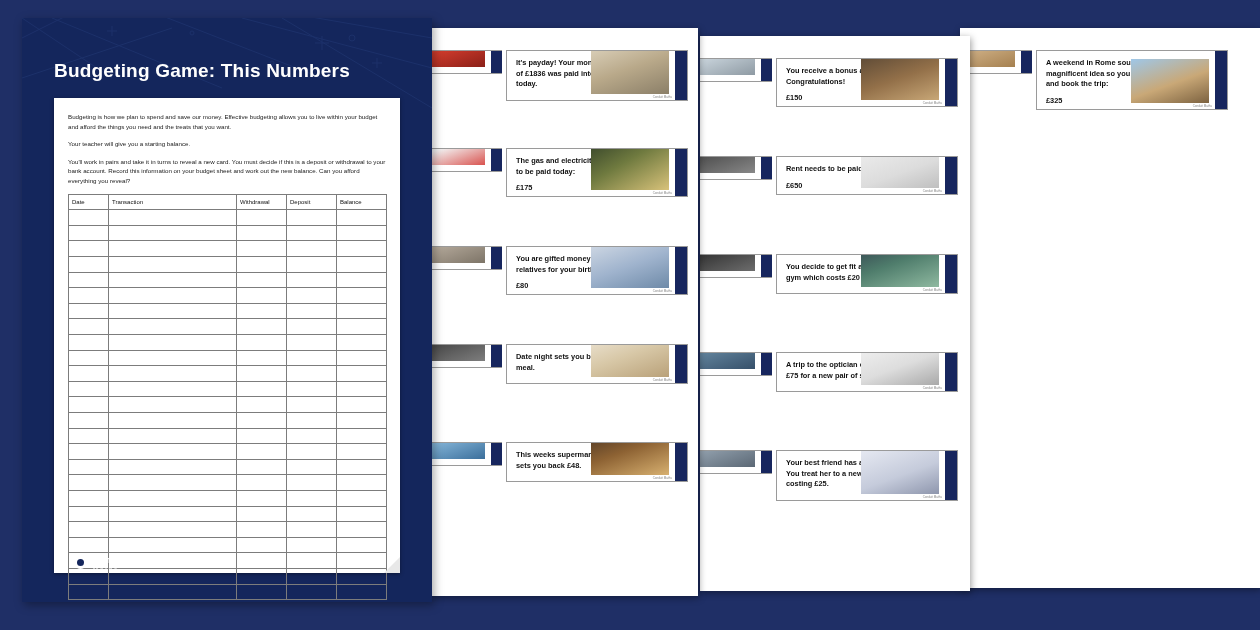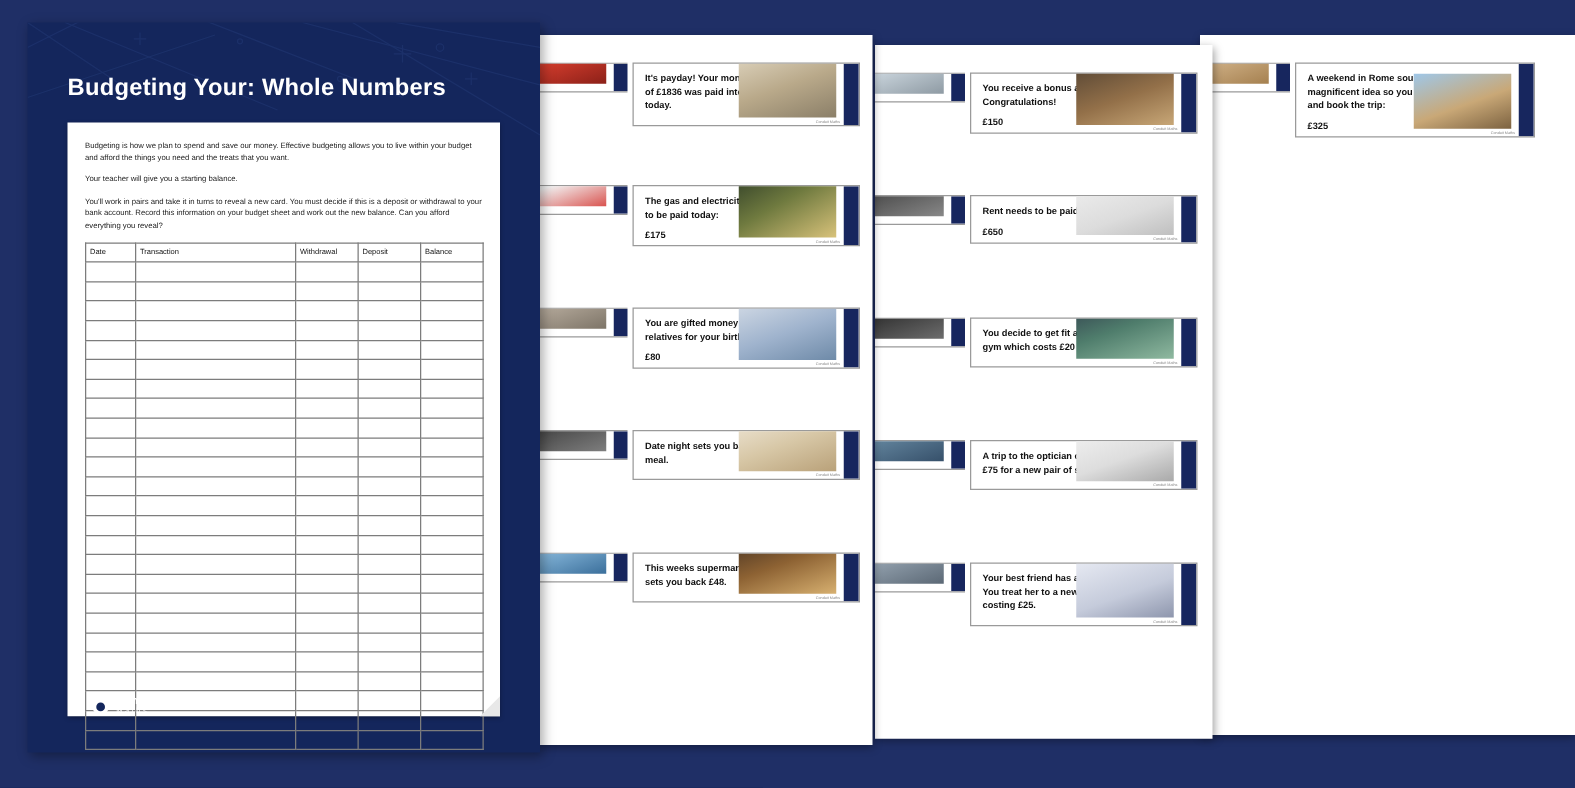--- a/index.html
+++ b/index.html
@@ -92,21 +92,21 @@
   table.budget col.c-trans { width: 128px; }
   table.budget col.c-with { width: 50px; }
   table.budget col.c-dep { width: 50px; }
   table.budget col.c-bal { width: 50px; }
 
   .brand {
     position: absolute;
     left: 52px;
     bottom: 30px;
     display: flex;
-    align-items: flex-end;
+    align-items: flex-start;
     gap: 6px;
   }
   .brand .mark {
     width: 13px;
     height: 13px;
     border-radius: 50%;
     background: #ffffff;
     position: relative;
   }
   .brand .mark::after {
@@ -534,21 +534,21 @@
         <path d="M0 0 L90 60"></path>
         <circle cx="330" cy="20" r="3"></circle>
         <circle cx="250" cy="45" r="2"></circle>
         <circle cx="170" cy="15" r="2"></circle>
         <path d="M300 18 l0 14 M293 25 l14 0"></path>
         <path d="M355 40 l0 10 M350 45 l10 0"></path>
         <path d="M90 8 l0 10 M85 13 l10 0"></path>
       </g>
     </svg>
 
-    <div class="cover-title">Budgeting Your: Whole Numbers</div>
+    <div class="cover-title">Budgeting Game: This Numbers</div>
 
     <div class="cover-sheet">
       <div class="intro">
         <p>Budgeting is how we plan to spend and save our money.  Effective budgeting allows you to live within your budget and afford the things you need and the treats that you want.</p>
         <p>Your teacher will give you a starting balance.</p>
         <p>You'll work in pairs and take it in turns to reveal a new card. You must decide if this is a deposit or withdrawal to your bank account. Record this information on your budget sheet and work out the new balance. Can you afford everything you reveal?</p>
       </div>
 
       <table class="budget">
         <colgroup>

